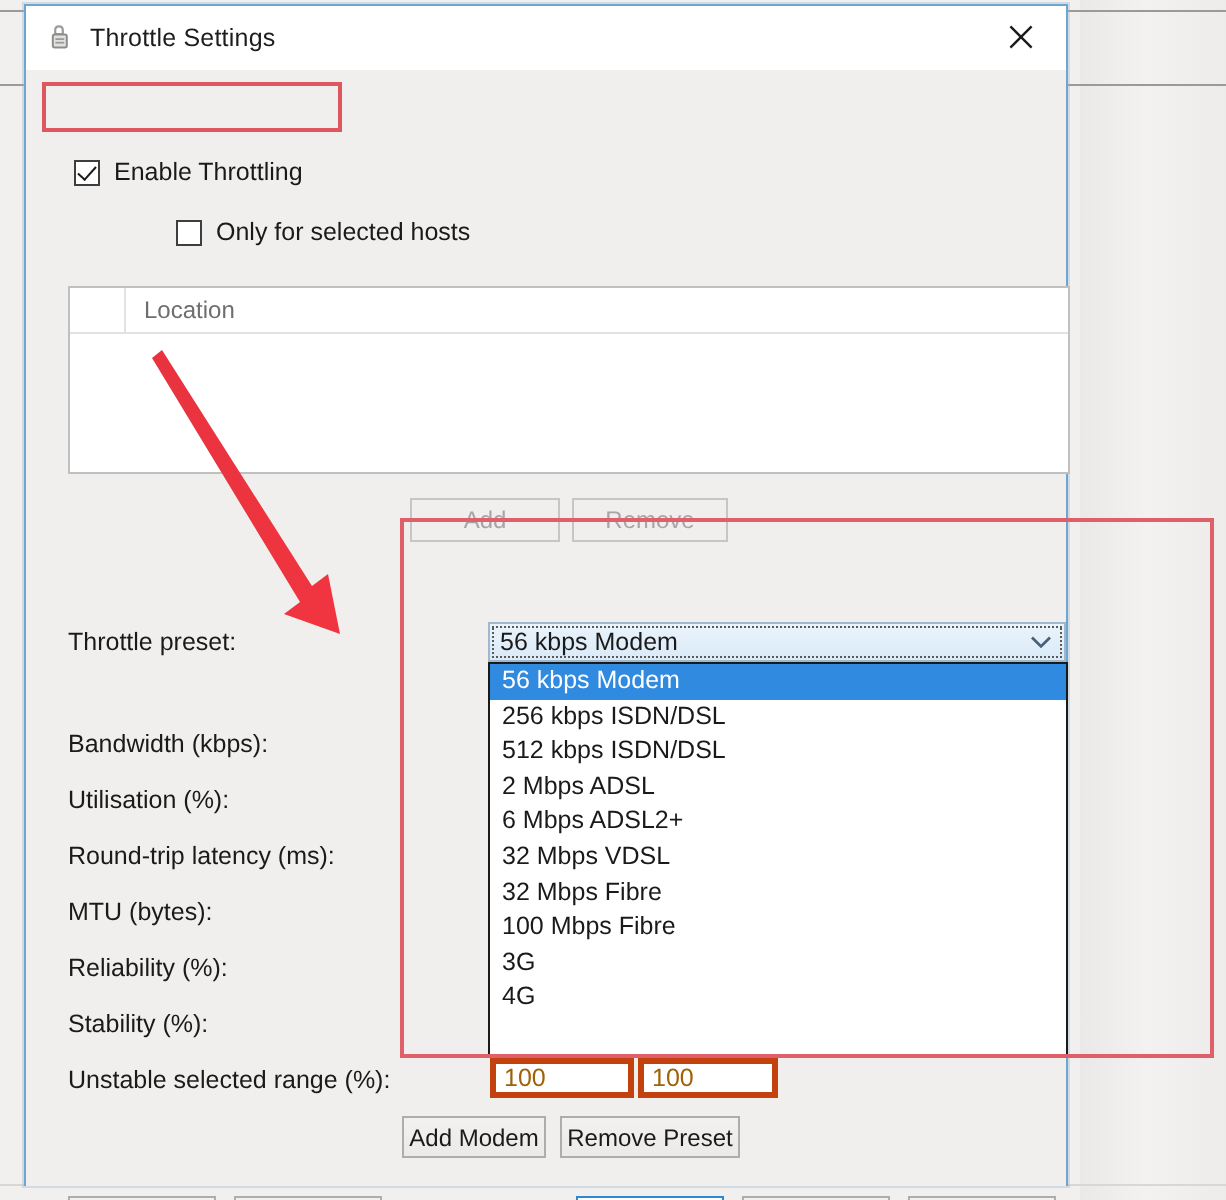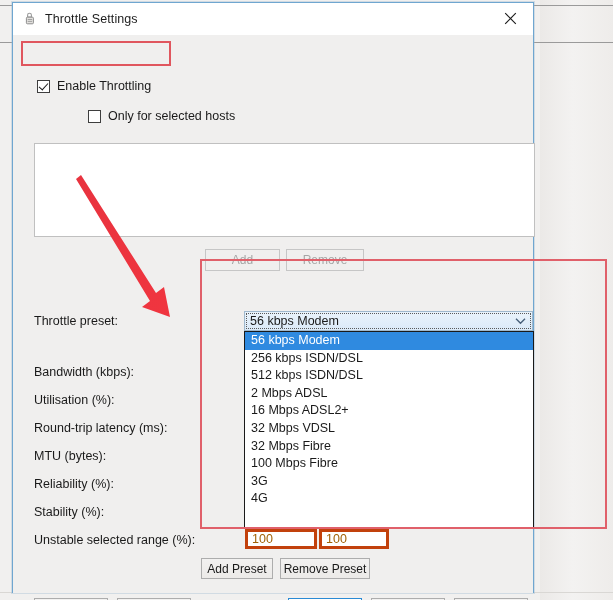--- a/index.html
+++ b/index.html
@@ -360,20 +360,24 @@
       <span class="chk-box checked"></span>
       <span class="chk-label">Enable Throttling</span>
     </div>
 
     <div class="chk-row hosts">
       <span class="chk-box"></span>
       <span class="chk-label">Only for selected hosts</span>
     </div>
 
     <div class="listview">
+      <div class="lv-header">
+        <div class="lv-col-narrow"></div>
+        <div class="lv-col-location">Location</div>
+      </div>
       <div class="lv-body"></div>
     </div>
 
     <div class="btn btn-add disabled">Add</div>
     <div class="btn btn-remove disabled">Remove</div>
 
     <div class="flabel" style="top:279px">Throttle preset:</div>
     <div class="flabel" style="top:330px">Bandwidth (kbps):</div>
     <div class="flabel" style="top:358px">Utilisation (%):</div>
     <div class="flabel" style="top:386px">Round-trip latency (ms):</div>
@@ -390,32 +394,32 @@
           <path d="M1 1.8 L5.5 6.2 L10 1.8" fill="none" stroke="#48607a" stroke-width="1.4"></path>
         </svg>
       </span>
     </div>
 
     <div class="dropdown">
       <div class="dd-item selected">56 kbps Modem</div>
       <div class="dd-item">256 kbps ISDN/DSL</div>
       <div class="dd-item">512 kbps ISDN/DSL</div>
       <div class="dd-item">2 Mbps ADSL</div>
-      <div class="dd-item">16 Mbps ADSL2+</div>
+      <div class="dd-item">6 Mbps ADSL2+</div>
       <div class="dd-item">32 Mbps VDSL</div>
       <div class="dd-item">32 Mbps Fibre</div>
       <div class="dd-item">100 Mbps Fibre</div>
       <div class="dd-item">3G</div>
       <div class="dd-item">4G</div>
     </div>
 
     <input class="tinput q1" type="text" value="100" style="">
     <input class="tinput q2" type="text" value="100" style="">
 
-    <div class="btn btn-addpreset">Add Preset</div>
+    <div class="btn btn-addpreset">Add Modem</div>
     <div class="btn btn-removepreset">Remove Preset</div>
 
     <div class="btn btn-import">Import</div>
     <div class="btn btn-export">Export</div>
     <div class="btn btn-ok default">OK</div>
     <div class="btn btn-cancel">Cancel</div>
     <div class="btn btn-help">Help</div>
 
   </div>
 </div>

